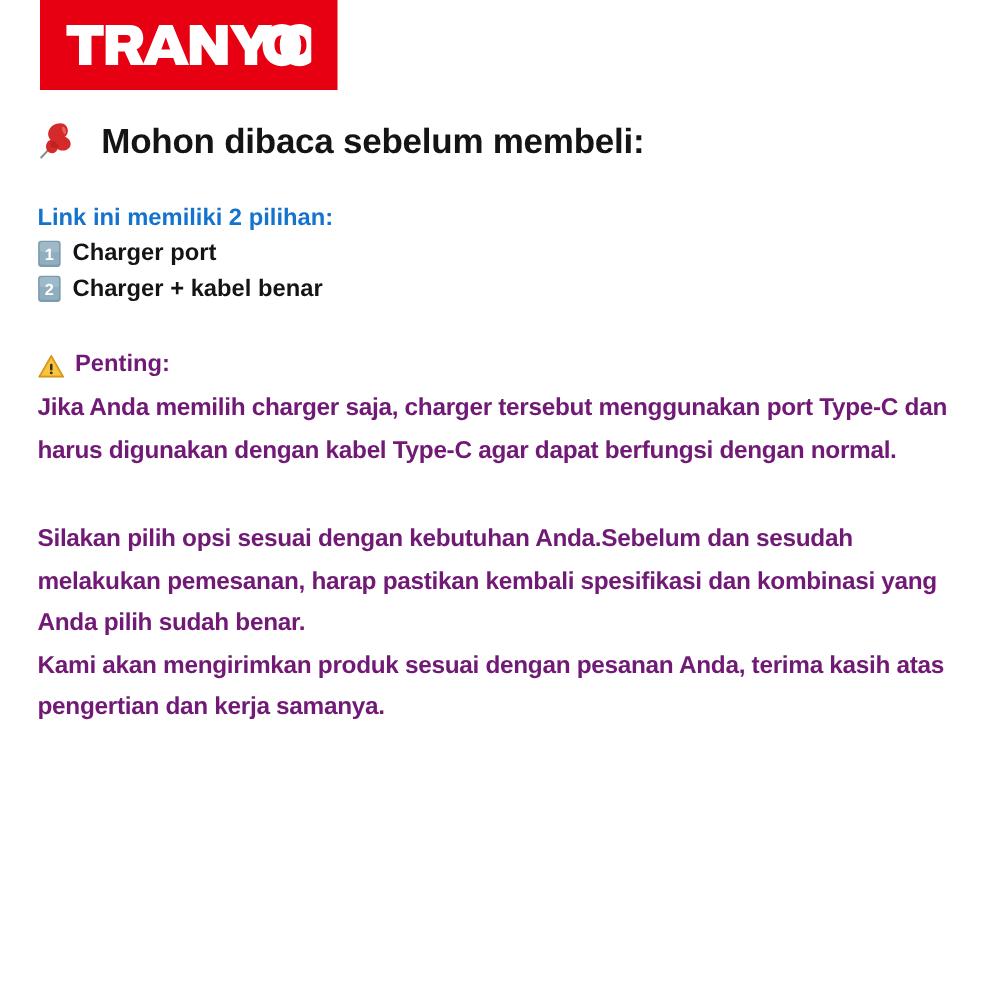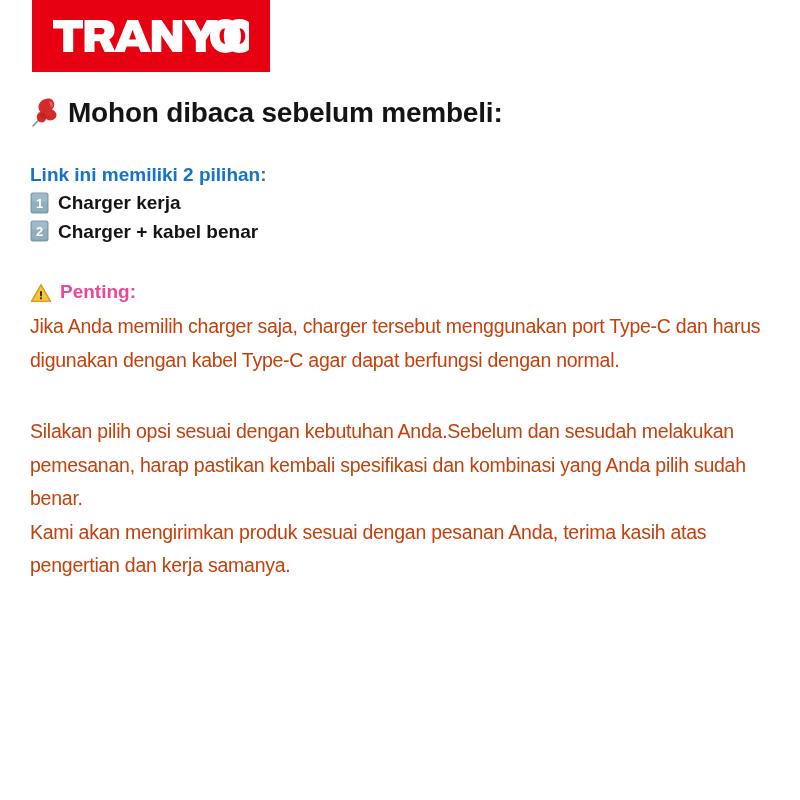--- a/index.html
+++ b/index.html
@@ -39,21 +39,21 @@
     position: absolute;
     left: 30px;
     top: 96px;
     width: 752px;
   }
 
   
   .heading-row {
     display: flex;
     align-items: center;
-    gap: 8px;
+    gap: 21px;
     margin: 0 0 34px 0;
   }
   .pin-icon {
     width: 30px;
     height: 34px;
     flex: 0 0 auto;
     display: block;
   }
   .heading-text {
     font-size: 28px;
@@ -107,29 +107,29 @@
   }
   .warn-icon {
     width: 22px;
     height: 20px;
     flex: 0 0 auto;
     display: block;
   }
   .warn-text {
     font-size: 19px;
     font-weight: 700;
-    color: #ec4899;
+    color: #701a75;
     line-height: 1.2;
   }
 
   
   .body-para {
     font-size: 19.5px;
-    font-weight: 400;
-    color: #c2410c;
+    font-weight: 700;
+    color: #701a75;
     line-height: 1.72;
     margin: 0;
     letter-spacing: -0.25px;
   }
   .para-gap-1 { margin-bottom: 38px; }
   .para-gap-2 { }
 </style>
 </head>
 <body>
 
@@ -169,21 +169,21 @@
   <div class="blue-heading">Link ini memiliki 2 pilihan:</div>
 
   <ul class="option-list">
     <li class="option-item">
       <svg class="keycap" viewBox="0 0 19 22" aria-hidden="true">
         <rect x="0.5" y="0.5" width="18" height="21" rx="2.5" fill="#7C9BAC"></rect>
         <rect x="1.8" y="1.6" width="15.4" height="18.2" rx="1.8" fill="#8FAEBE"></rect>
         <rect x="1.8" y="1.6" width="15.4" height="8" rx="1.8" fill="#A3BECC" opacity="0.75"></rect>
         <text x="9.5" y="16" font-family="'Liberation Sans', sans-serif" font-size="13" font-weight="700" fill="#FFFFFF" text-anchor="middle">1</text>
       </svg>
-      <span class="option-label">Charger kerja</span>
+      <span class="option-label">Charger port</span>
     </li>
     <li class="option-item">
       <svg class="keycap" viewBox="0 0 19 22" aria-hidden="true">
         <rect x="0.5" y="0.5" width="18" height="21" rx="2.5" fill="#7C9BAC"></rect>
         <rect x="1.8" y="1.6" width="15.4" height="18.2" rx="1.8" fill="#8FAEBE"></rect>
         <rect x="1.8" y="1.6" width="15.4" height="8" rx="1.8" fill="#A3BECC" opacity="0.75"></rect>
         <text x="9.5" y="16" font-family="'Liberation Sans', sans-serif" font-size="13" font-weight="700" fill="#FFFFFF" text-anchor="middle">2</text>
       </svg>
       <span class="option-label">Charger + kabel benar</span>
     </li>

